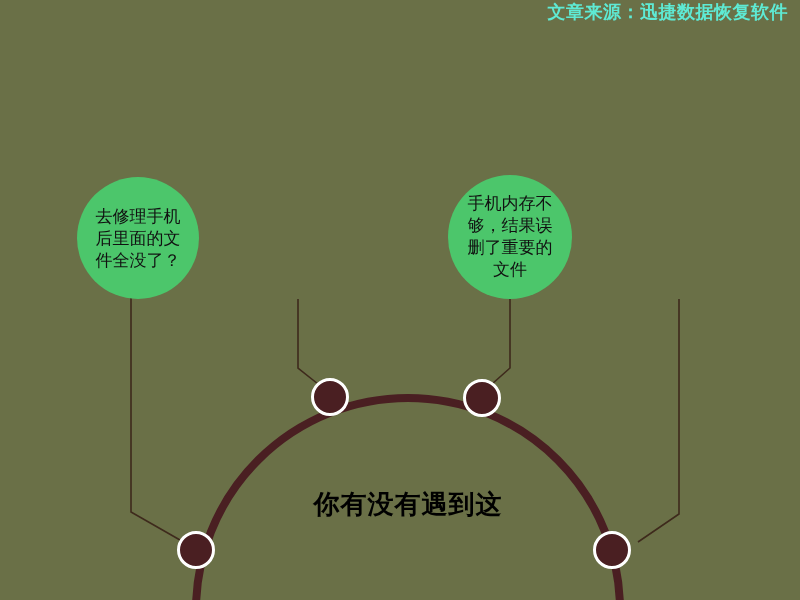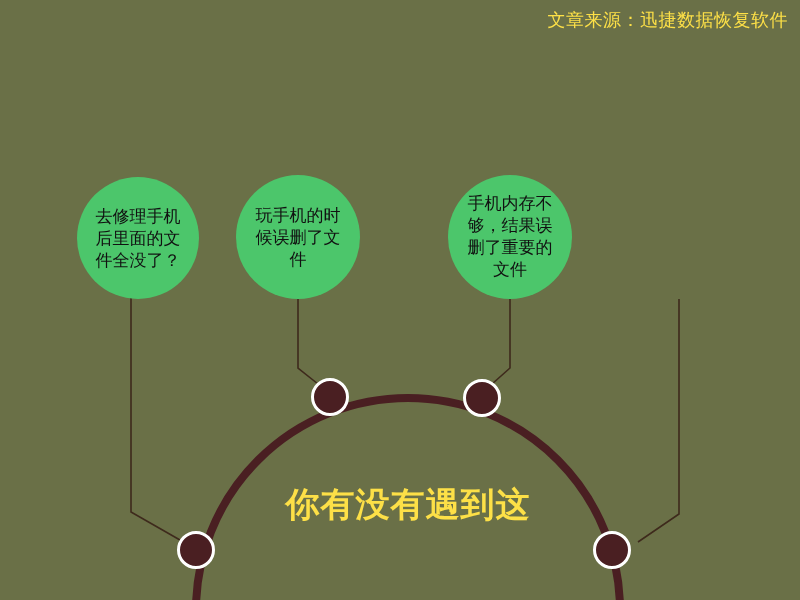--- a/index.html
+++ b/index.html
@@ -12,26 +12,27 @@
       font-family: "DejaVu Sans", sans-serif;
     }
     .slide {
       position: relative;
       width: 800px;
       height: 600px;
       background: #6a7047;
     }
     .source {
       position: absolute;
-      top: 8px;
+      top: 0;
       right: 12px;
-      color: #fde047;
+      color: #5eead4;
       font-size: 18px;
       letter-spacing: 0.5px;
       white-space: nowrap;
+      font-weight: bold;
     }
     svg.lines {
       position: absolute;
       left: 0;
       top: 0;
       width: 800px;
       height: 600px;
     }
     .bubble {
       position: absolute;
@@ -59,23 +60,23 @@
       border-radius: 50%;
       background: #4a1f22;
       border: 3px solid #ffffff;
       box-sizing: border-box;
     }
     .title {
       position: absolute;
       left: 258px;
       top: 480px;
       width: 300px;
-      color: #fde047;
+      color: #000000;
       font-weight: bold;
-      font-size: 34px;
+      font-size: 26px;
       line-height: 48px;
       text-align: center;
       letter-spacing: 1px;
     }
   </style>
 </head>
 <body>
 
 <div class="slide">
 
@@ -91,23 +92,20 @@
 
     <polyline points="510,299 510,368 492,384" fill="none" stroke="#3e2a1c" stroke-width="1.6"></polyline>
 
     <polyline points="679,299 679,514 638,542" fill="none" stroke="#3e2a1c" stroke-width="1.6"></polyline>
   </svg>
 
   <div class="bubble" style="left:77px; top:177px; width:122px; height:122px;">
     <span>去修理手机后里面的文件全没了？</span>
   </div>
 
-  <div class="bubble" style="left:236px; top:175px; width:124px; height:124px; padding:0 16px;">
-    <span>玩手机的时候误删了文件</span>
-  </div>
 
   <div class="bubble" style="left:448px; top:175px; width:124px; height:124px; padding:0 16px;font-family:Liberation Serif, serif;">
     <span>手机内存不够，结果误删了重要的文件</span>
   </div>
 
 
   <div class="node" style="left:177px; top:531px;"></div>
   <div class="node" style="left:311px; top:378px;"></div>
   <div class="node" style="left:463px; top:379px;"></div>
   <div class="node" style="left:593px; top:531px;"></div>

